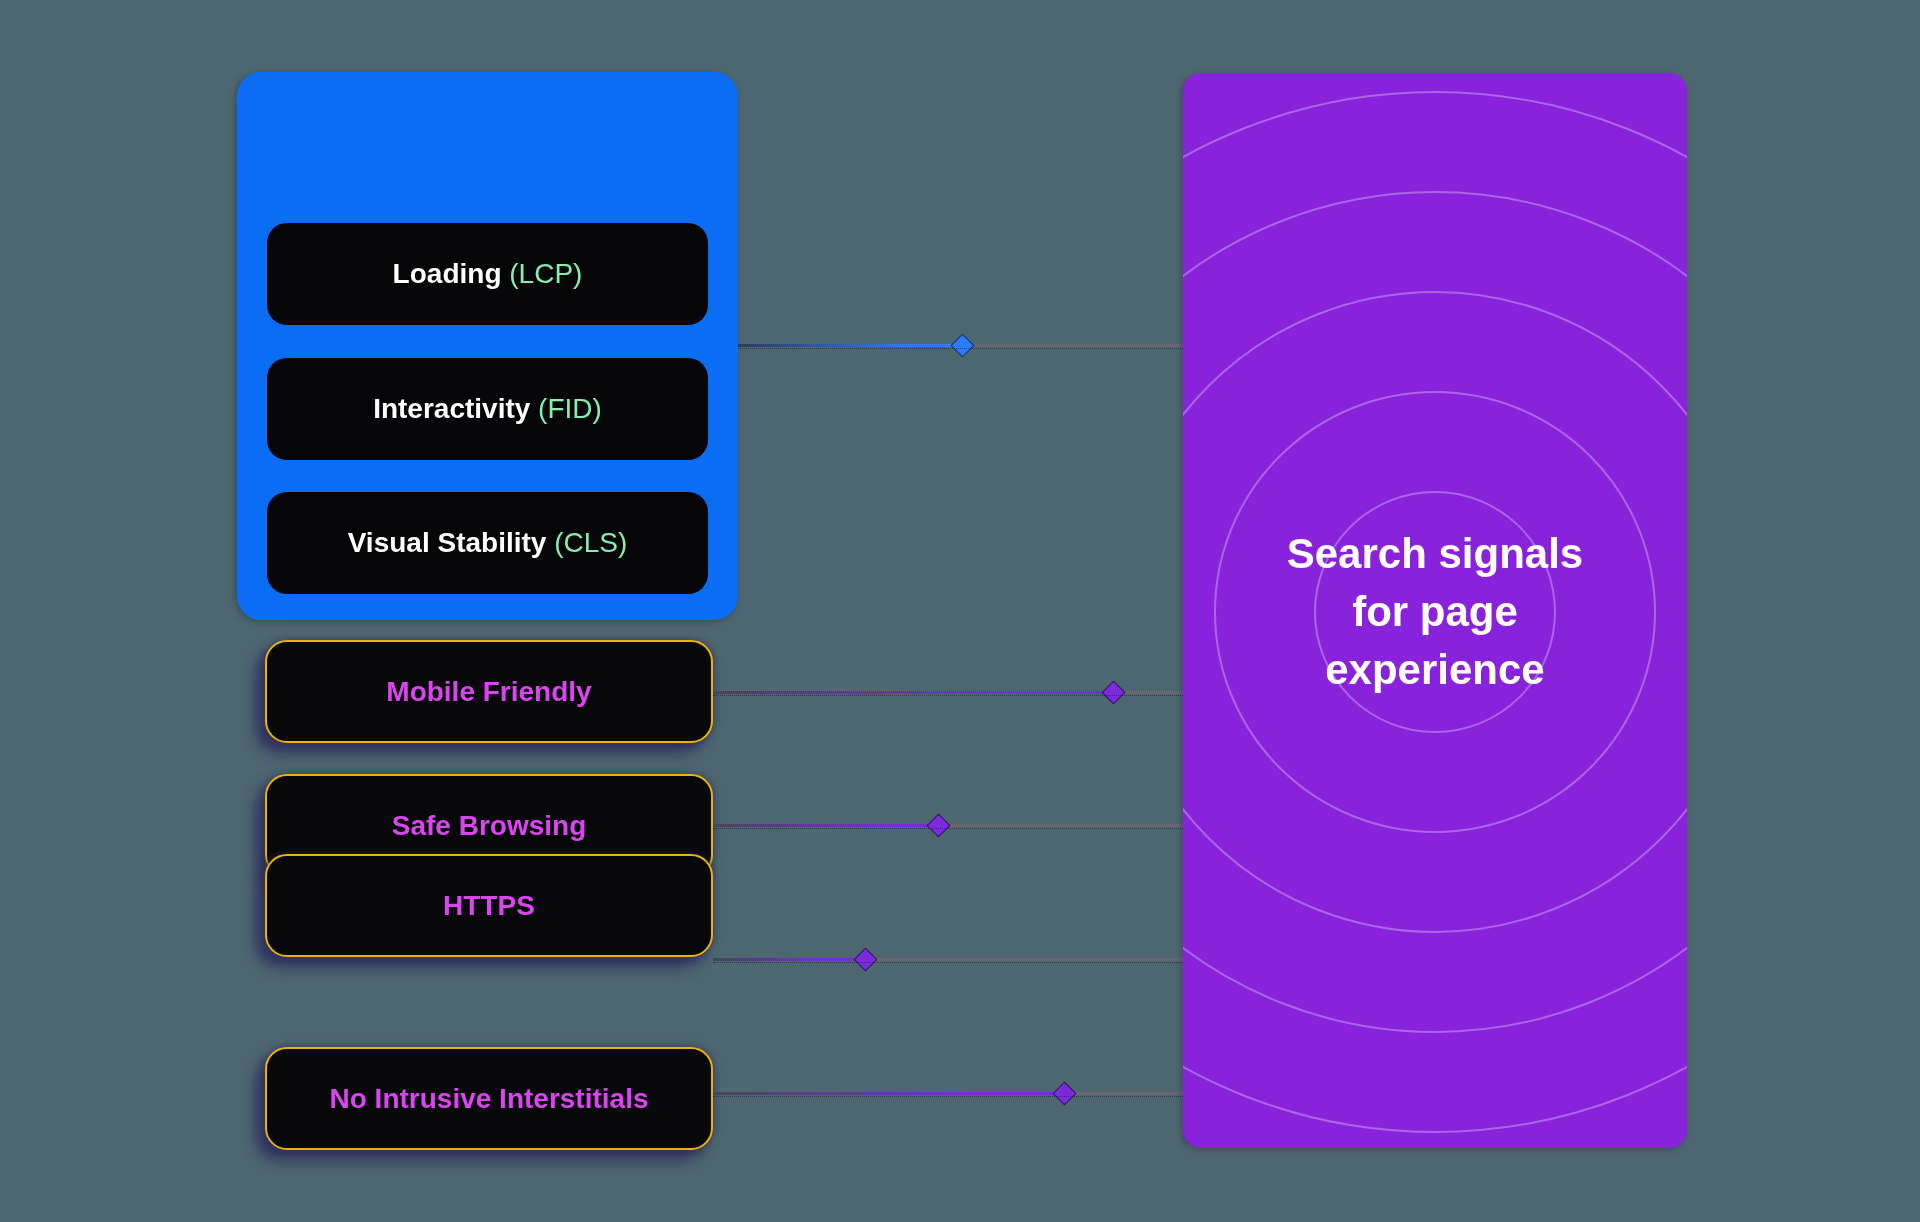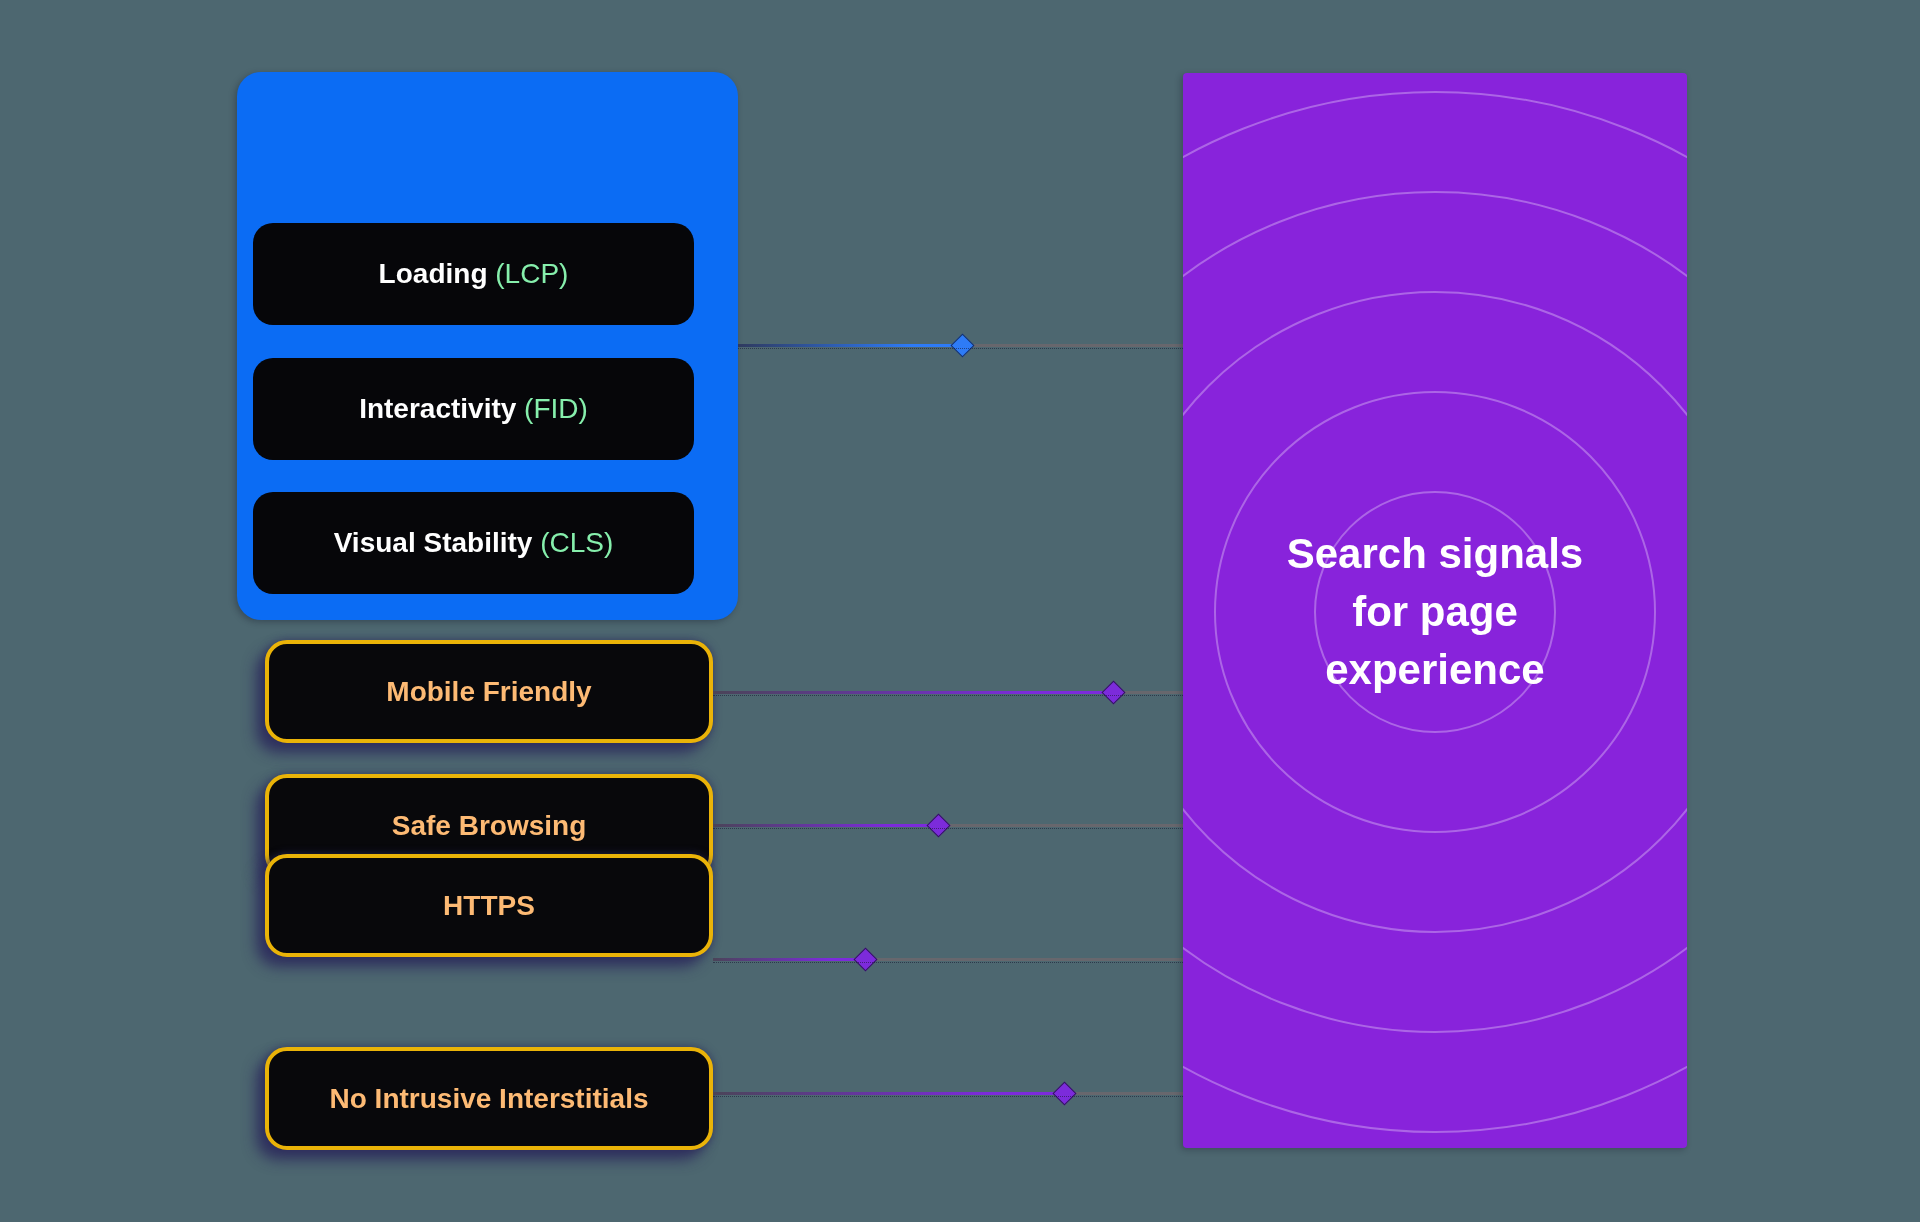--- a/index.html
+++ b/index.html
@@ -18,52 +18,52 @@
     border-radius:24px;
     box-shadow:-2px 2px 6px rgba(20,22,40,.35);
   }
   .cwv-title{
     position:absolute;top:48px;left:0;width:100%;
     text-align:center;color:#fff;
     font-size:33px;font-weight:bold;line-height:36px;
     letter-spacing:.2px;
   }
   .cwv-pill{
-    position:absolute;left:16px;width:441px;height:102px;
+    position:absolute;left:30px;width:441px;height:102px;
     background:#060609;border-radius:20px;
     display:flex;align-items:center;justify-content:center;
     color:#fff;font-size:28px;white-space:pre;
   }
   .cwv-pill .lbl{font-weight:bold;}
   .cwv-pill .abbr{font-weight:normal;color:#86efac;}
   .cwv-pill.p0{top:151px;}
   .cwv-pill.p1{top:286px;text-align:right;}
   .cwv-pill.p2{top:420px;}
 
   
   .sig-pill{
     position:absolute;left:265px;width:448px;height:103px;
     box-sizing:border-box;
     background:#08080b;
-    border:4px solid #eab308;
+    border:2px solid #eab308;
     border-radius:22px;
     display:flex;align-items:center;justify-content:center;
-    color:#fdba74;font-size:28px;font-weight:bold;
+    color:#d946ef;font-size:28px;font-weight:bold;
     box-shadow:-9px 10px 14px rgba(43,41,92,.85),0 0 9px rgba(43,41,92,.7);
   }
   .sig-pill.s0{top:640px;}
   .sig-pill.s1{top:774px;align-items:center;}
   .sig-pill.s2{top:854px;}
   .sig-pill.s3{top:1047px;}
 
   
   .target-panel{
     position:absolute;left:1183px;top:73px;width:504px;height:1075px;
     background:var(--purple,#8823db);
-    border-radius:4px;
+    border-radius:18px;
     overflow:hidden;
     box-shadow:-2px 2px 6px rgba(20,22,40,.3);
   }
   .target-rings{position:absolute;left:0;top:0;}
   .target-title{
     position:absolute;left:50%;top:452px;transform:translateX(-50%);
     width:340px;
     text-align:center;color:#fff;
     font-size:42px;font-weight:bold;line-height:58px;
   }

